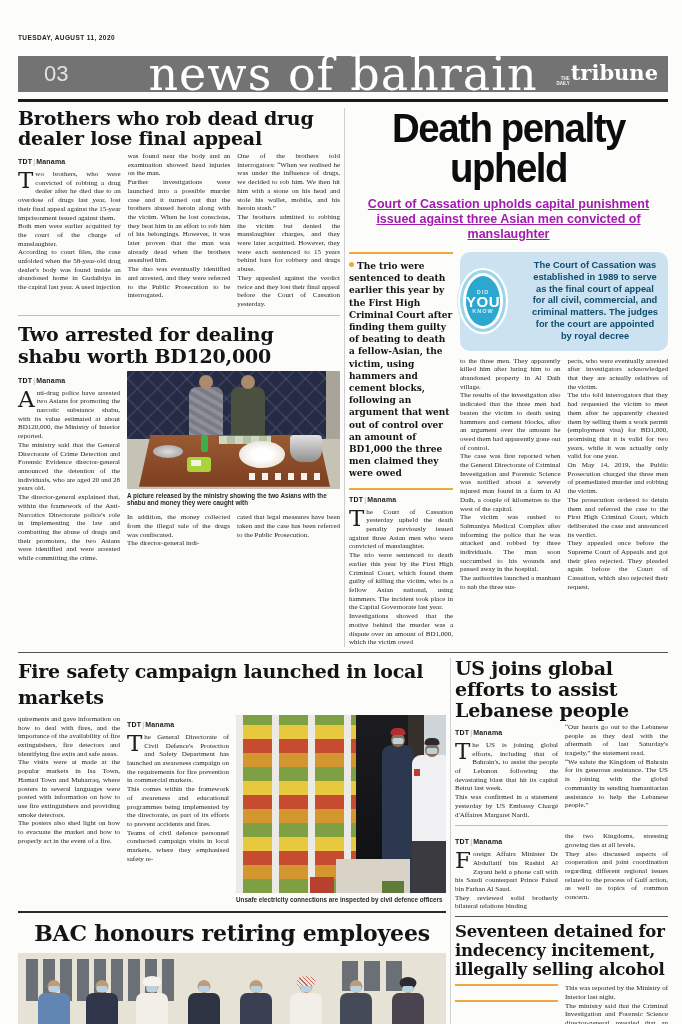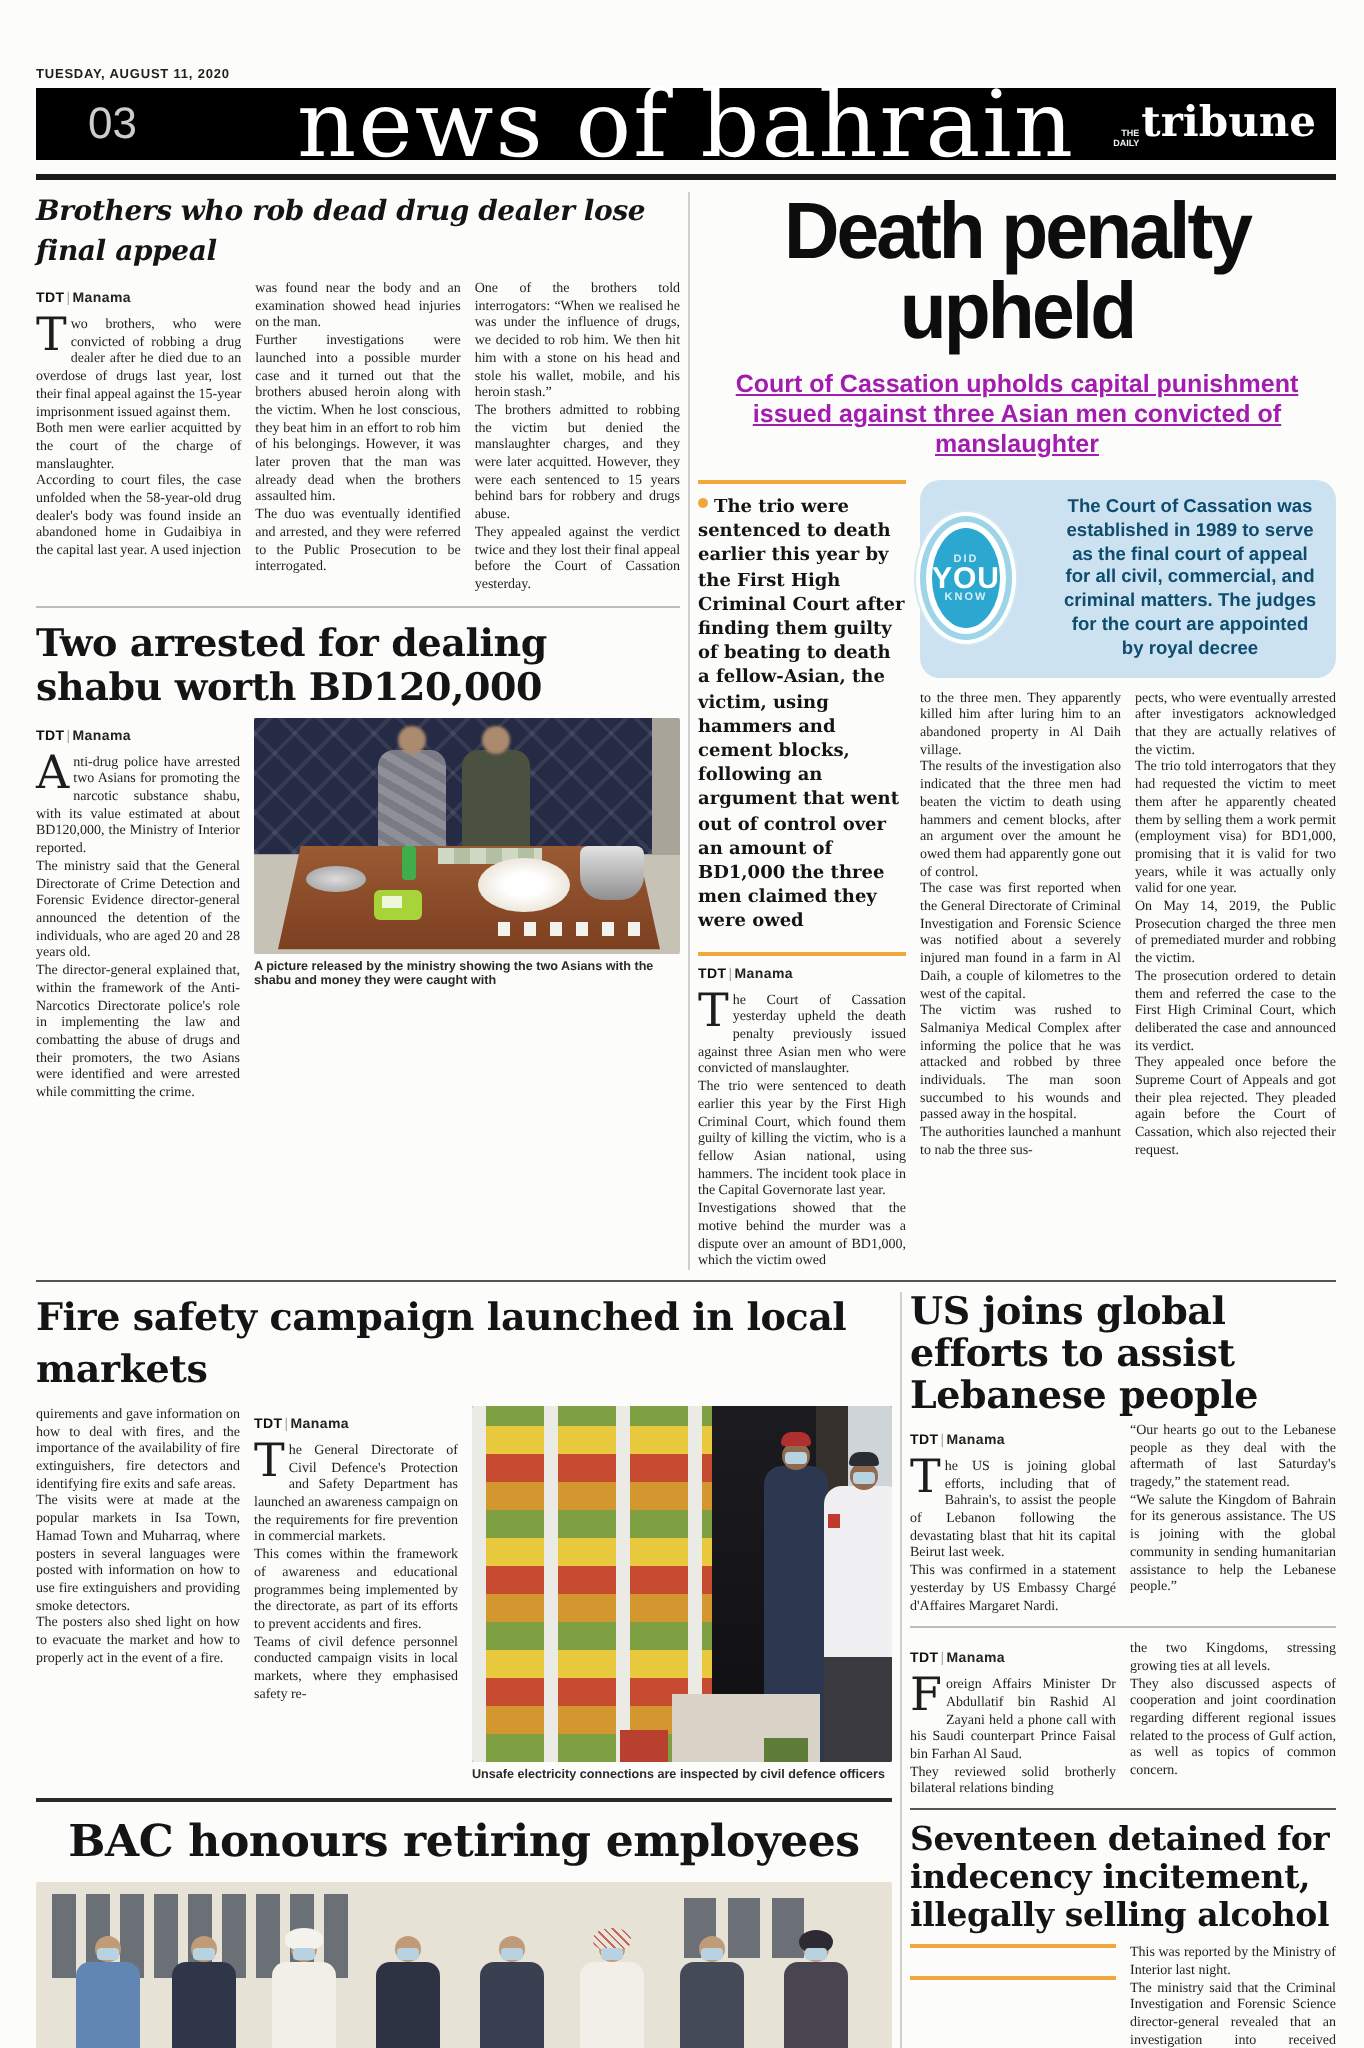--- a/index.html
+++ b/index.html
@@ -2,21 +2,21 @@
 <html><head>
 <meta charset="utf-8">
 <style>
   * { margin:0; padding:0; box-sizing:border-box; }
   html,body { background:#e9e9e9; }
   .page { width:682px; height:1024px; background:#fcfcfa; position:relative; overflow:hidden;
           padding:34px 14px 0 18px; font-family:"Liberation Serif",serif; color:#1d1d1d; }
 
   
   .date { font:700 6.5px "Liberation Sans",sans-serif; letter-spacing:.4px; color:#1e1e1e; }
-  .band { position:relative; height:36px; background:#000000; margin-top:3px; display:flex; align-items:center; }
+  .band { position:relative; height:36px; background:#737373; margin-top:15px; display:flex; align-items:center; }
   .pagenum { font:400 22px "Liberation Sans",sans-serif; color:rgba(255,255,255,.8); margin-left:26px; z-index:1; }
   .wordmark { position:absolute; left:0; right:0; text-align:center; font-family:"DejaVu Serif",serif;
               font-size:46px; line-height:40px; color:#fff; letter-spacing:1px; }
   .logo { margin-left:auto; display:flex; align-items:baseline; margin-right:10px; z-index:1; }
   .logo-stack { display:flex; flex-direction:column; font:700 4.5px/4.5px "Liberation Sans",sans-serif;
                 color:#eef3f6; text-align:right; margin-right:1px; }
   .logo-name { font:700 21px/21px "DejaVu Serif",serif; color:#fff; }
   .rule-dark { height:3px; background:#1b1b1b; margin-top:7px; }
 
   
@@ -34,21 +34,21 @@
   .hr-mid  { height:1px; background:#555;   margin:5px 0; }
   .hl-box { border-top:2px solid #f0a83c; border-bottom:2px solid #f0a83c; padding:6px 0 8px;
             font:700 9px/12.2px "DejaVu Serif",serif; color:#141414; }
   .bullet { display:inline-block; width:5px; height:5px; border-radius:50%; background:#f0a83c;
             margin-right:3px; vertical-align:2px; }
 
   
   .row-a { display:flex; margin-top:6px; }
   .a-left { width:322px; }
   .a-right { flex:1; min-width:0; }
-  .h-brothers { font-size:14px; line-height:20px; margin-bottom:4px;font-style:italic; }
+  .h-brothers { font-size:19px; line-height:20px; margin-bottom:4px; }
   .h-shabu { font-size:19px; line-height:22px; margin:7px 0 4px; }
   .mega { font:900 40px/40px "Liberation Sans",sans-serif; letter-spacing:-1.5px; text-align:center;
           color:#0d0d0d; transform:scaleX(.96); }
   .subtitle { font:700 12.5px/15px "Liberation Sans",sans-serif; color:#a21caf; text-align:center; margin:9px 12px 10px;text-decoration:underline; }
   .dp-body { display:flex; gap:7px; }
   .dp-left { width:104px; flex:none; }
   .dp-right { flex:1; min-width:0; }
   .cols2 { display:flex; gap:7px; margin-top:6px; }
 
   .dyk { position:relative; background:#cde2f0; border-radius:10px; min-height:86px;
@@ -210,20 +210,25 @@
               <div class="sh-table"></div>
               <div class="sh-sieve"></div>
               <div class="sh-bottle"></div>
               <div class="sh-money"></div>
               <div class="sh-scale"></div>
               <div class="sh-bag"></div>
               <div class="sh-pot"></div>
               <div class="sh-packets"></div>
             </figure>
             <div class="caption">A picture released by the ministry showing the two Asians with the shabu and money they were caught with</div>
+            <div class="cols2">
+              <div class="col btxt">In addition, the money collected from the illegal sale of the drugs was confiscated.
+The director-general indi-</div>
+              <div class="col btxt">cated that legal measures have been taken and the case has been referred to the Public Prosecution.</div>
+            </div>
           </div>
         </div>
       </section>
     </div>
 
     <div class="vr"></div>
 
     <div class="a-right">
       <section>
         <h1 class="mega">Death penalty upheld</h1>

